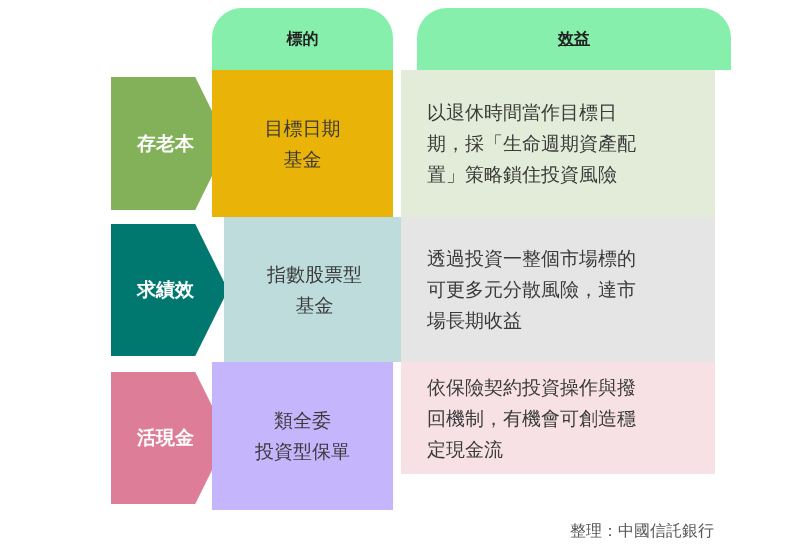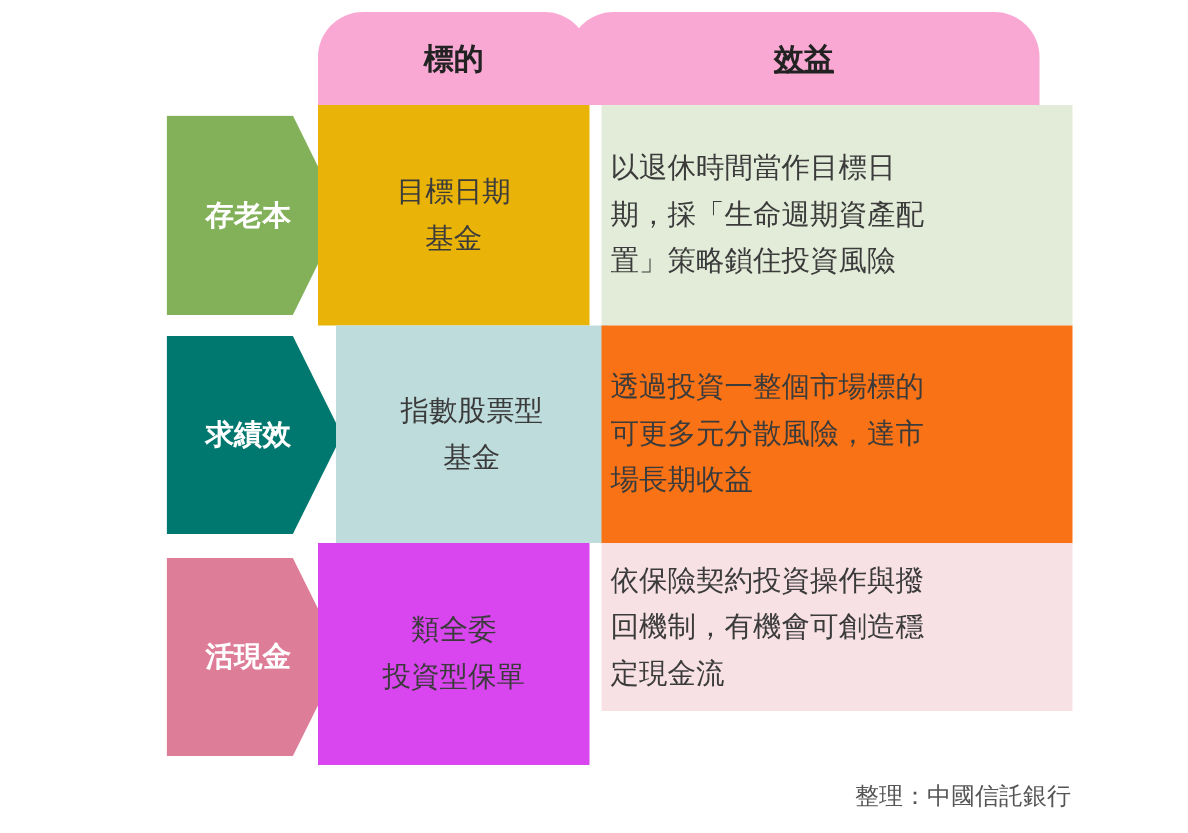--- a/index.html
+++ b/index.html
@@ -1,42 +1,42 @@
 <!DOCTYPE html>
 <html><head>
 <meta charset="utf-8">
 <style>
   html,body{margin:0;padding:0;background:#ffffff;}
   body{width:792px;height:555px;position:relative;overflow:hidden;font-family:"DejaVu Sans","Liberation Sans",sans-serif;}
-  .hdr{position:absolute;top:8px;height:62px;background:#f9a8d4;border-radius:30px 30px 0 0;display:flex;align-items:center;justify-content:center;font-weight:bold;font-size:20px;color:#222;}
+  .hdr{position:absolute;top:8px;height:62px;background:#86efac;border-radius:30px 30px 0 0;display:flex;align-items:center;justify-content:center;font-weight:bold;font-size:16px;color:#222;}
   .cell{position:absolute;display:flex;align-items:center;justify-content:center;color:#3b3b3b;font-size:19px;line-height:31px;text-align:center;white-space:pre-line;}
-  .cell.l{justify-content:flex-start;text-align:left;padding-left:6px;box-sizing:border-box;}
+  .cell.l{justify-content:flex-start;text-align:left;padding-left:26px;box-sizing:border-box;}
   .tag{position:absolute;left:111px;width:117px;display:flex;align-items:center;padding-left:26px;box-sizing:border-box;color:#fff;font-weight:bold;font-size:19px;clip-path:polygon(0 0,72% 0,100% 50%,72% 100%,0 100%);}
   .footer{position:absolute;right:78px;top:521px;font-size:16px;color:#555;}
 </style>
 </head>
 <body>
 
 <div class="hdr" style="left:212px;width:181px;">標的</div>
-<div class="hdr" style="left:379px;width:314px;text-decoration:underline;">效益</div>
+<div class="hdr" style="left:417px;width:314px;text-decoration:underline;">效益</div>
 
 <div class="tag" style="top:77px;height:133px;background:#82b15a;">存老本</div>
 <div class="cell" style="left:212px;width:181px;top:70px;height:147px;background:#eab308;">目標日期
 基金</div>
 <div class="cell l" style="left:401px;width:314px;top:70px;height:147px;background:#e3ecd9;">以退休時間當作目標日
 期，採「生命週期資產配
 置」策略鎖住投資風險</div>
 
 <div class="tag" style="top:224px;height:132px;background:#00786f;">求績效</div>
 <div class="cell" style="left:224px;width:181px;top:217px;height:145px;background:#bedcdc;">指數股票型
 基金</div>
-<div class="cell l" style="left:401px;width:314px;top:217px;height:145px;background:#f97316;">透過投資一整個市場標的
+<div class="cell l" style="left:401px;width:314px;top:217px;height:145px;background:#e5e5e5;">透過投資一整個市場標的
 可更多元分散風險，達市
 場長期收益</div>
 
 <div class="tag" style="top:372px;height:132px;background:#de7d98;">活現金</div>
-<div class="cell" style="left:212px;width:181px;top:362px;height:148px;background:#d946ef;">類全委
+<div class="cell" style="left:212px;width:181px;top:362px;height:148px;background:#c4b5fd;">類全委
 投資型保單</div>
 <div class="cell l" style="left:401px;width:314px;top:362px;height:112px;background:#f7e1e5;">依保險契約投資操作與撥
 回機制，有機會可創造穩
 定現金流</div>
 
 <div class="footer">整理：中國信託銀行</div>
 
 </body></html>

